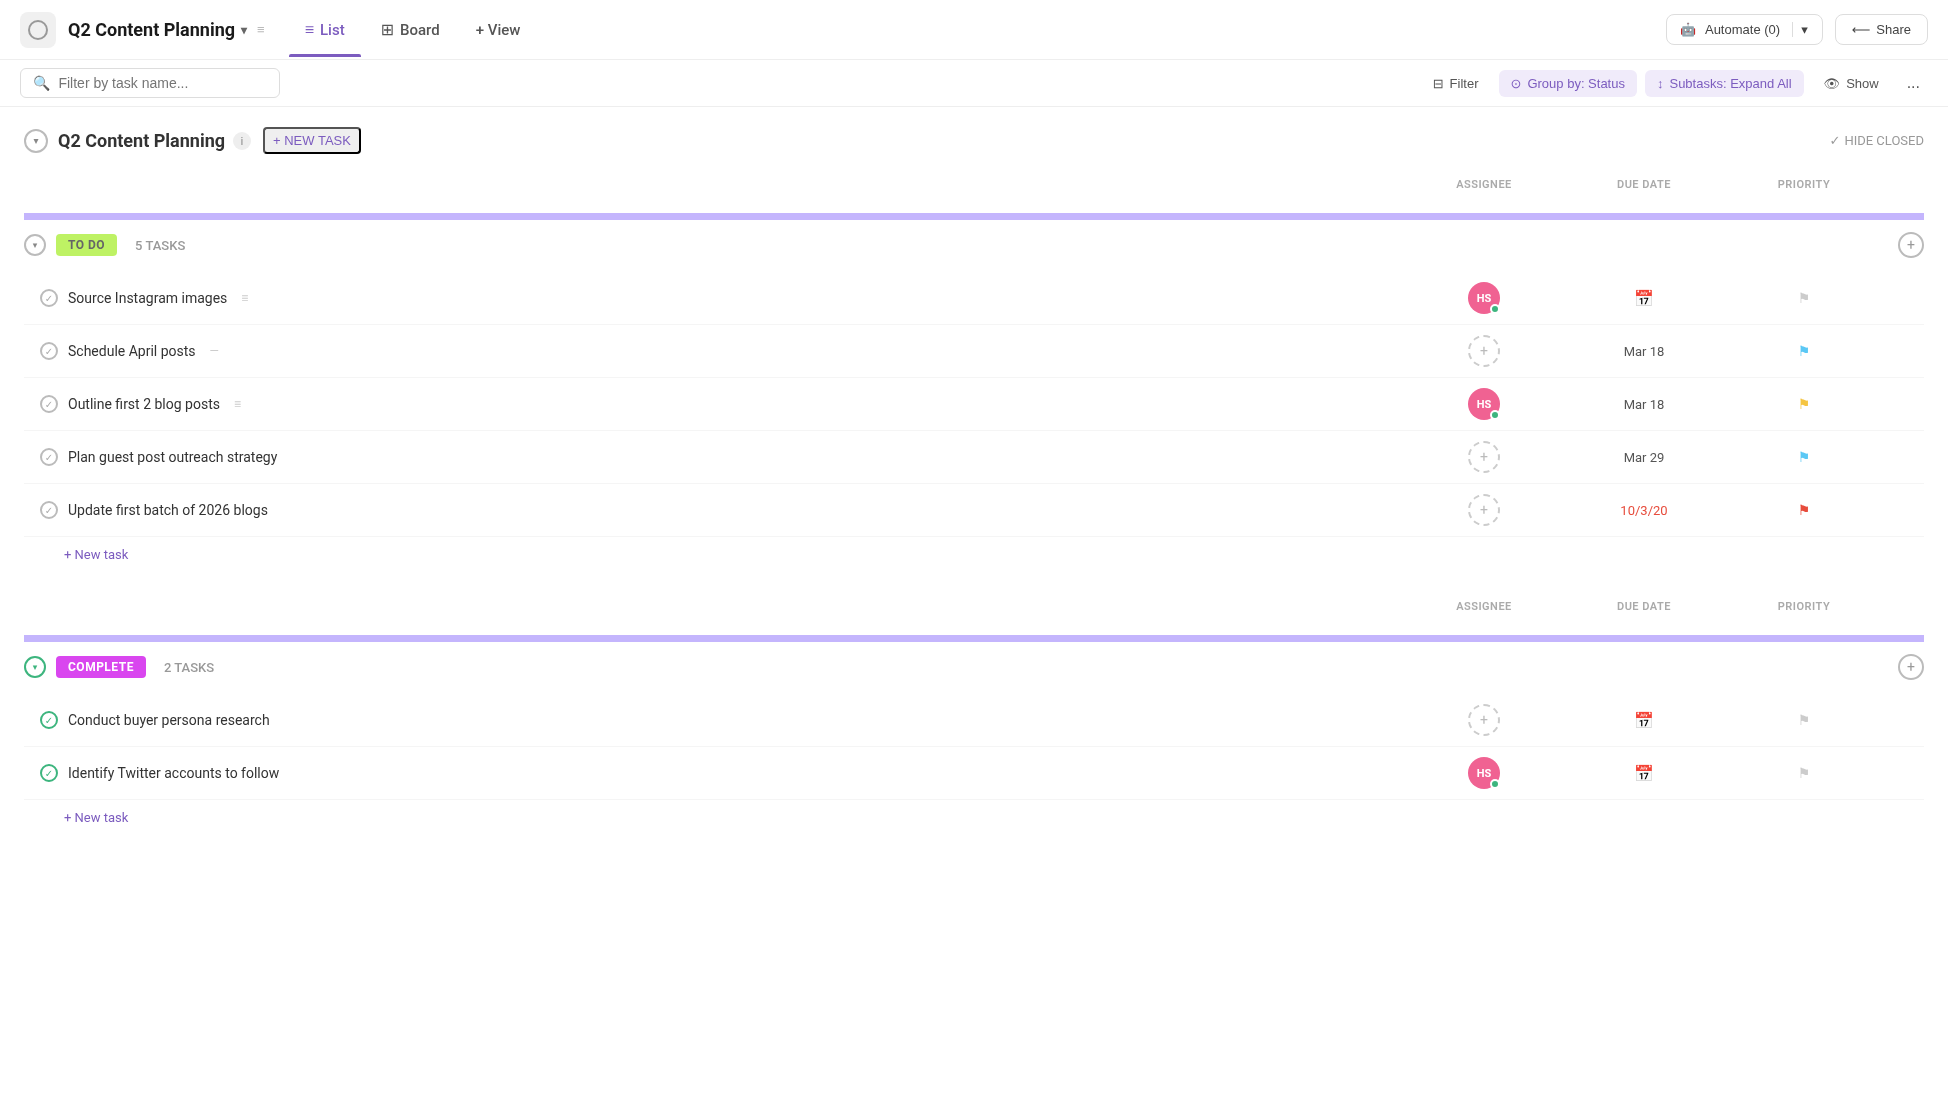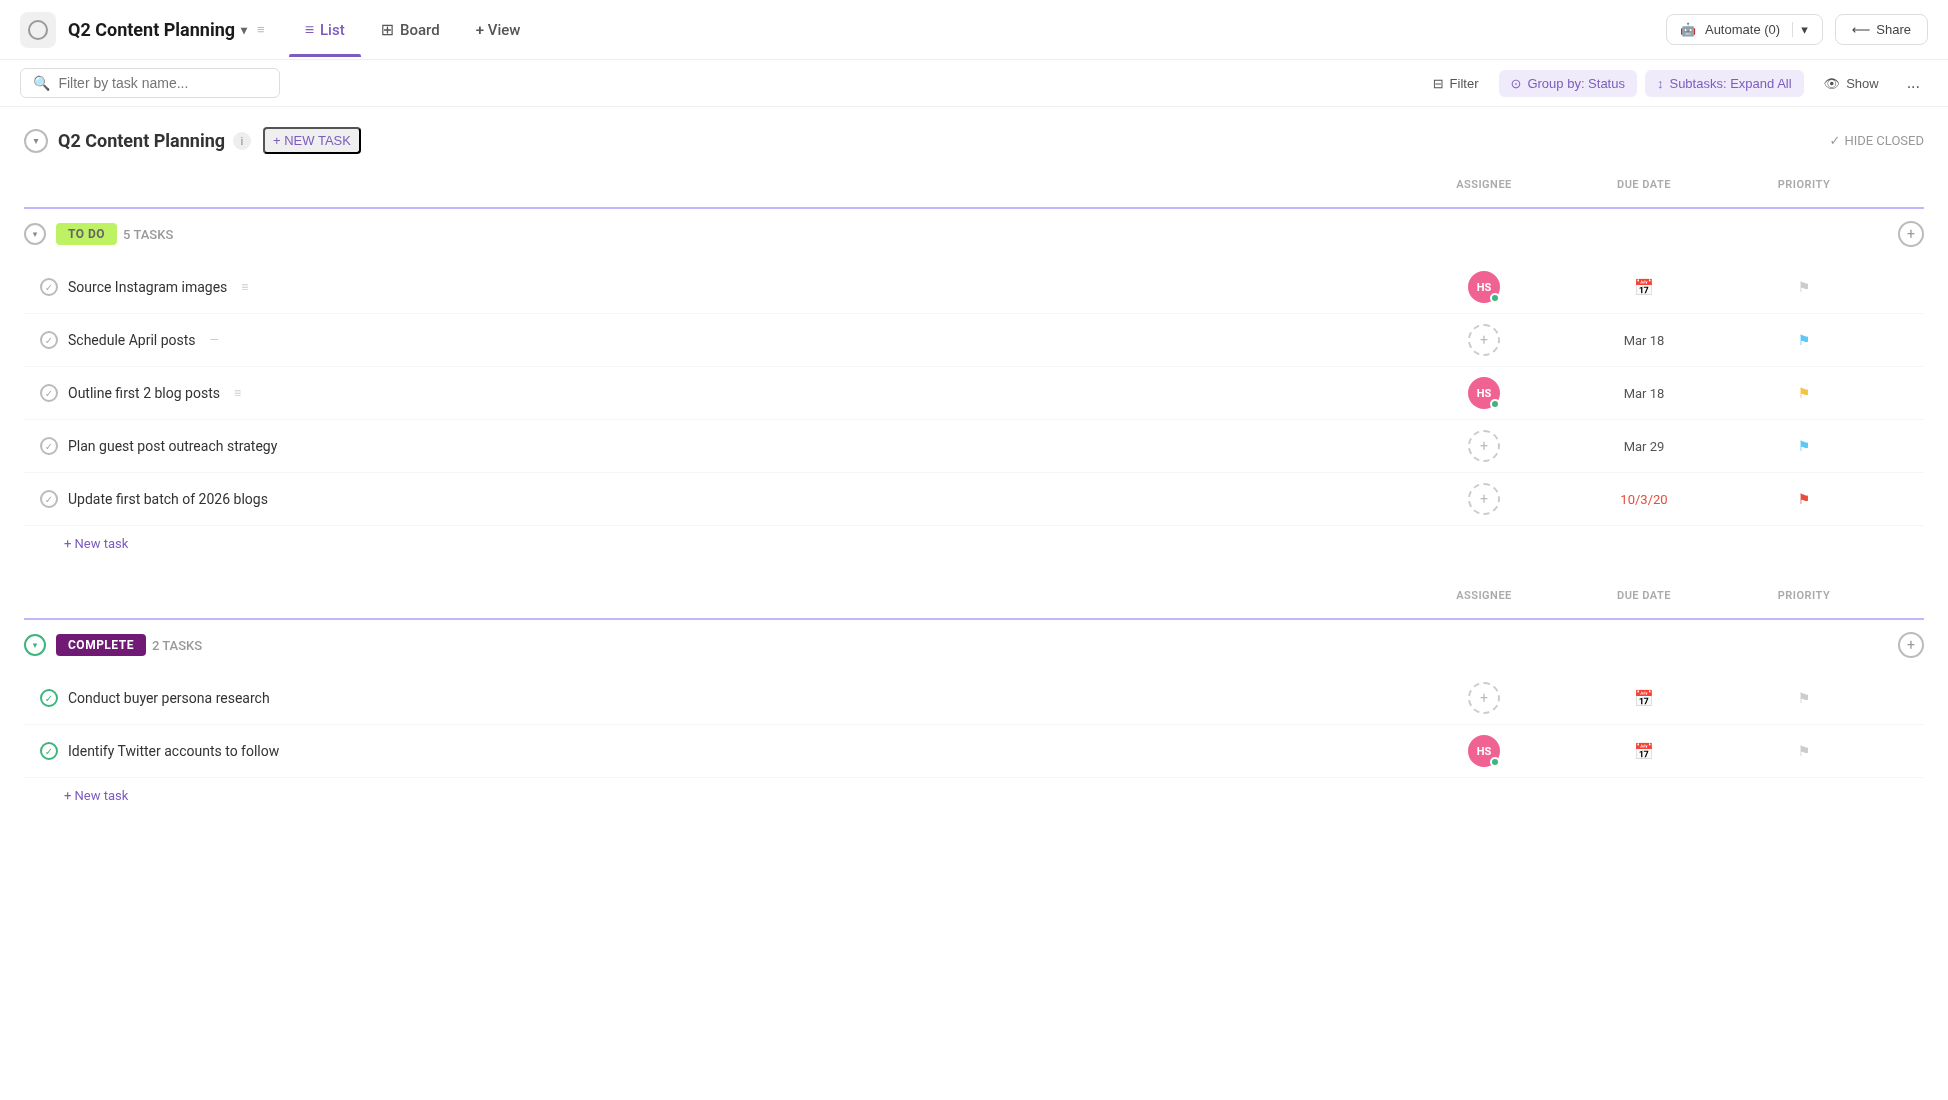--- a/index.html
+++ b/index.html
@@ -43,26 +43,26 @@
     .new-task-btn { color: #7c5cbf; font-size: 13px; cursor: pointer; padding: 4px 8px; border-radius: 4px; }
     .hide-closed-btn { margin-left: auto; color: #999; font-size: 13px; cursor: pointer; display: flex; align-items: center; gap: 4px; }
 
     
     .section { margin-bottom: 24px; }
     .section-header { display: flex; align-items: center; padding: 10px 0; margin-bottom: 4px; }
     .section-collapse { width: 22px; height: 22px; border: 2px solid #bbb; border-radius: 50%; display: flex; align-items: center; justify-content: center; cursor: pointer; color: #888; font-size: 9px; margin-right: 10px; flex-shrink: 0; }
     .section-collapse.green { border-color: #3db57e; color: #3db57e; }
     .status-badge { padding: 4px 12px; border-radius: 4px; font-size: 12px; font-weight: 700; letter-spacing: 0.5px; }
     .status-badge.todo { background: #bef264; color: #666; }
-    .status-badge.complete { background: #701a75; color: #fff; }
-    .task-count { margin-left: 6px; color: #999; font-size: 13px; font-weight: 500; }
+    .status-badge.complete { background: #d946ef; color: #fff; }
+    .task-count { margin-left: 18px; color: #999; font-size: 13px; font-weight: 500; }
     .section-add { margin-left: auto; width: 26px; height: 26px; border: 2px solid #bbb; border-radius: 50%; display: flex; align-items: center; justify-content: center; cursor: pointer; color: #999; font-size: 14px; }
 
     
-    .col-headers { display: grid; grid-template-columns: 1fr 160px 160px 160px 40px; padding: 4px 0 16px 40px; border-bottom: 2px solid #c4b5fd; margin-bottom: 2px; }
+    .col-headers { display: grid; grid-template-columns: 1fr 160px 160px 160px 40px; padding: 4px 0 22px 40px; border-bottom: 7px solid #c4b5fd; margin-bottom: 2px; }
     .col-header { font-size: 11px; font-weight: 600; color: #aaa; letter-spacing: 0.5px; text-align: center; }
     .col-header.task-col { text-align: left; }
 
     
     .task-row { display: grid; grid-template-columns: 1fr 160px 160px 160px 40px; align-items: center; padding: 10px 0 10px 0; border-bottom: 1px solid #f5f5f5; }
     .task-left { display: flex; align-items: center; gap: 10px; padding-left: 16px; }
     .task-check { width: 18px; height: 18px; border: 2px solid #bbb; border-radius: 50%; display: flex; align-items: center; justify-content: center; cursor: pointer; flex-shrink: 0; }
     .task-check .check-mark { color: #aaa; font-size: 10px; }
     .task-check.completed { border-color: #3db57e; }
     .task-check.completed .check-mark { color: #3db57e; }

